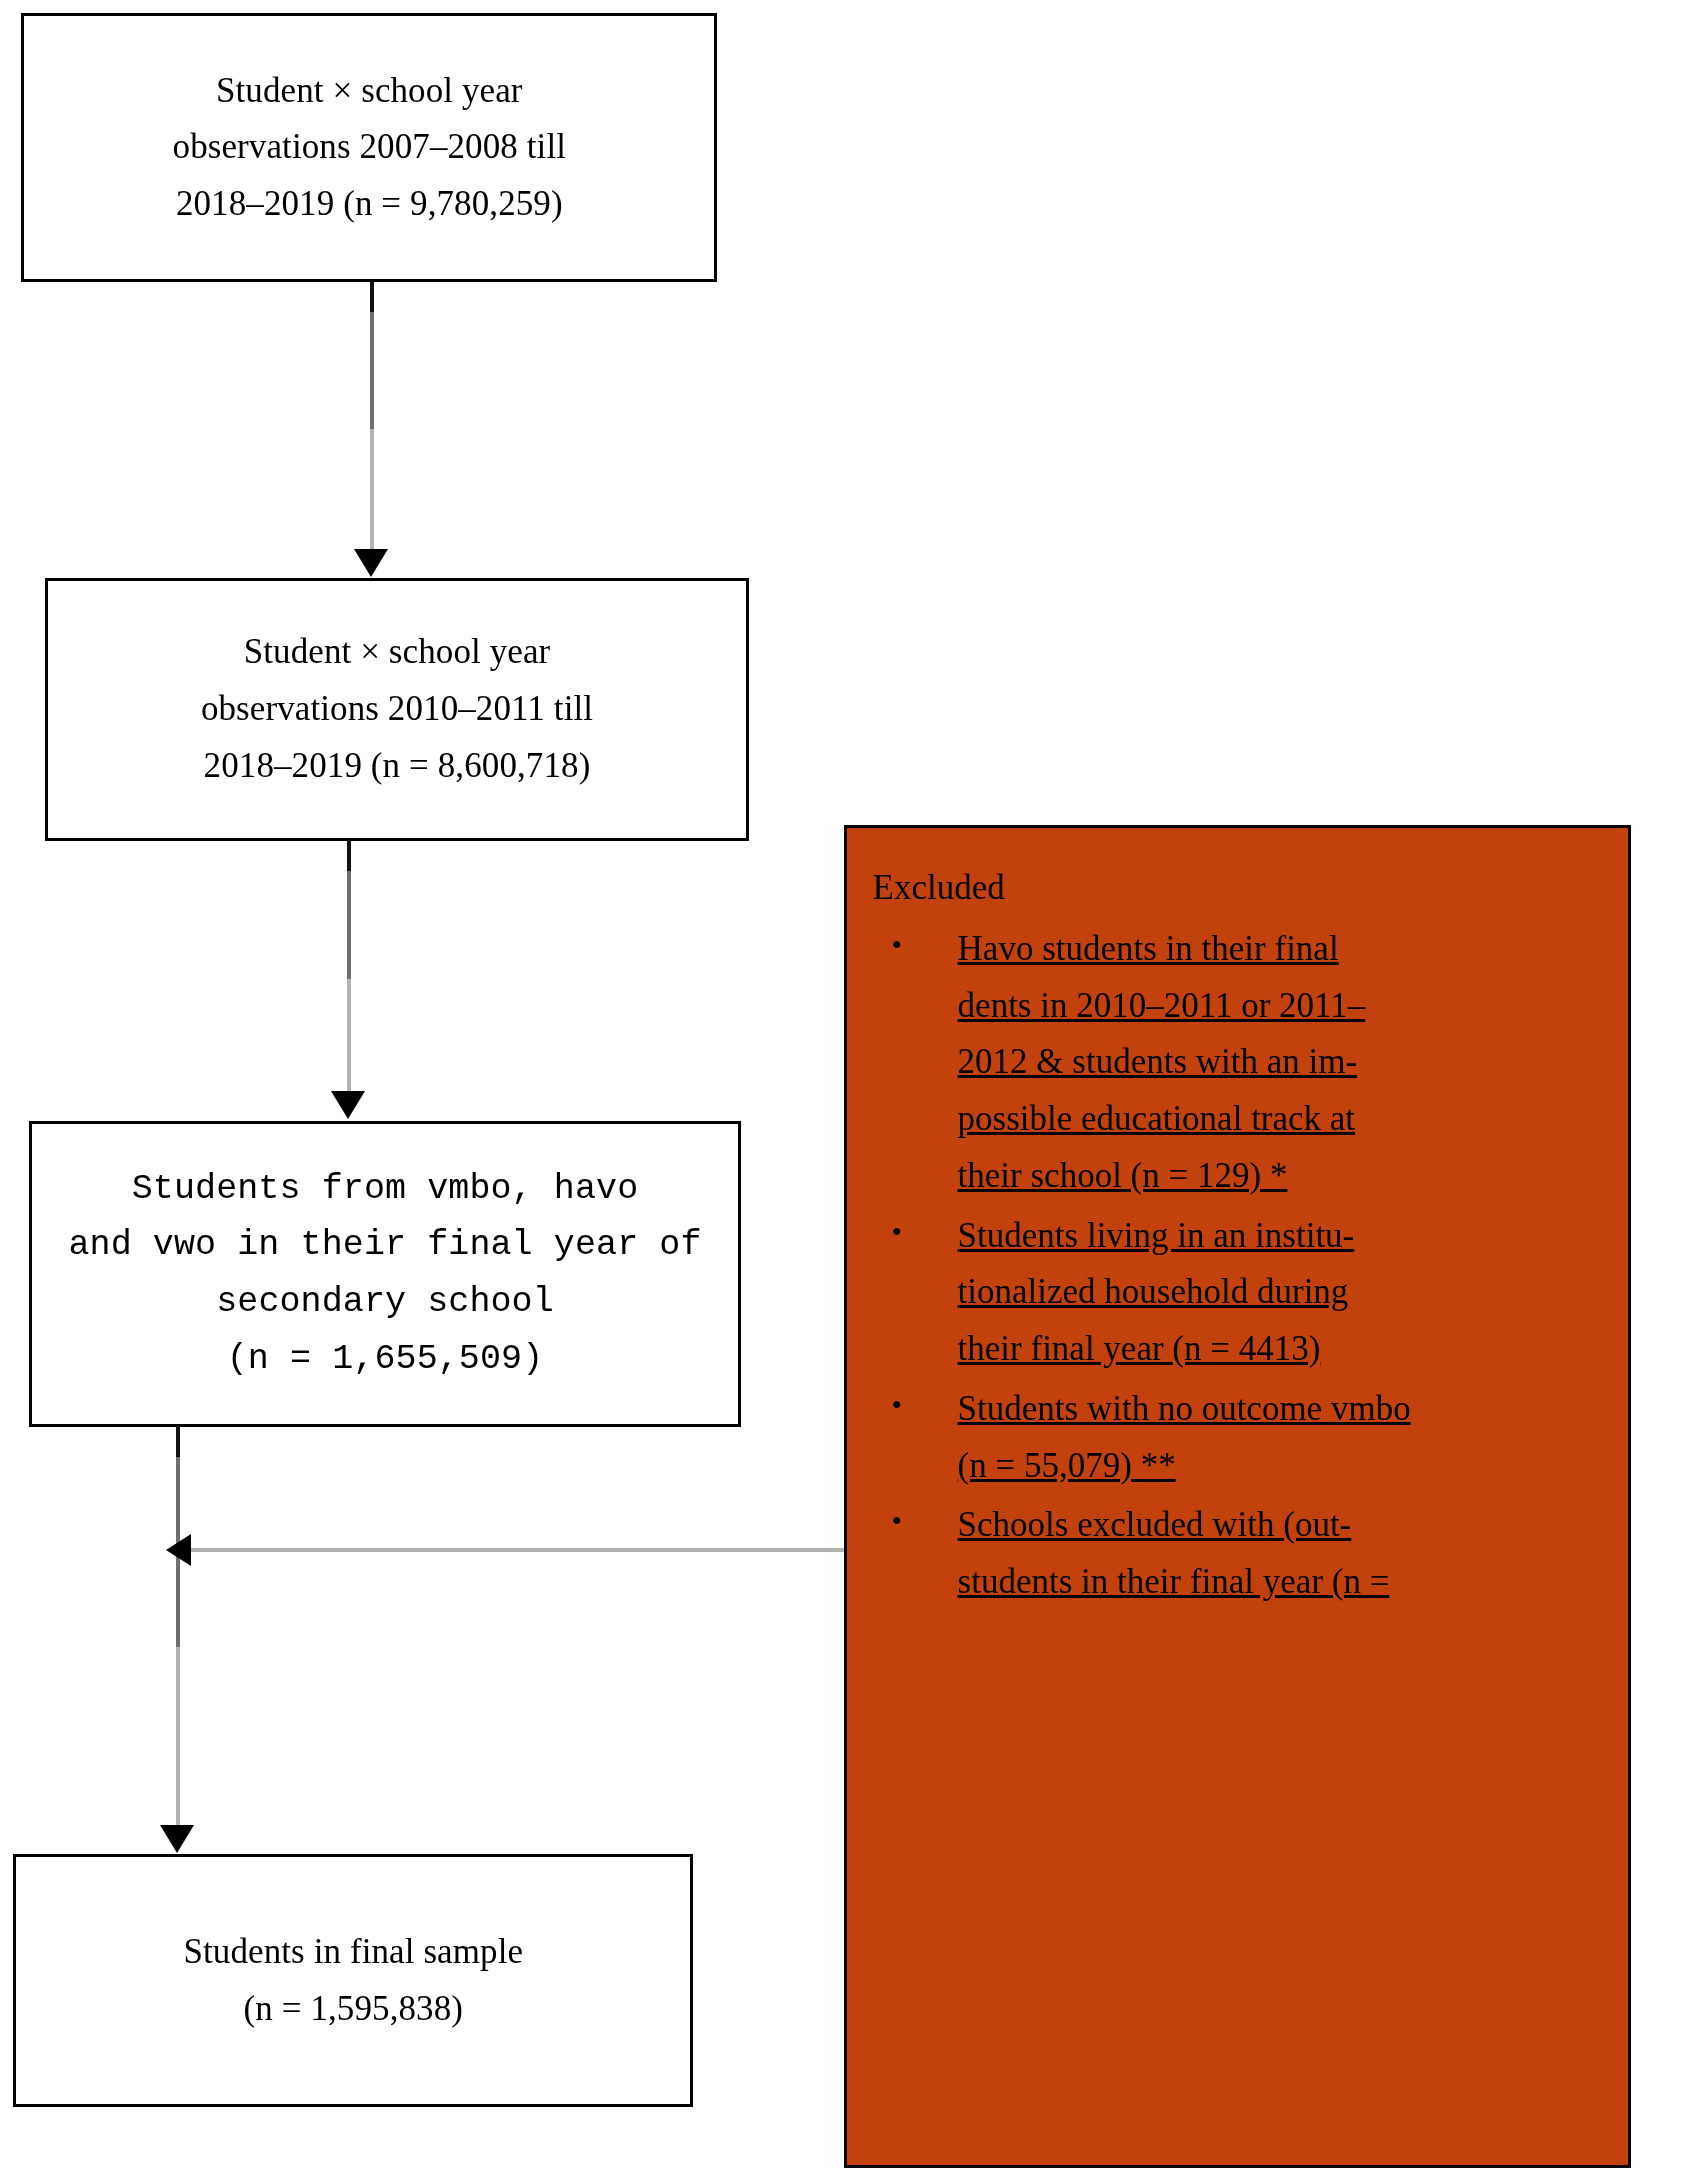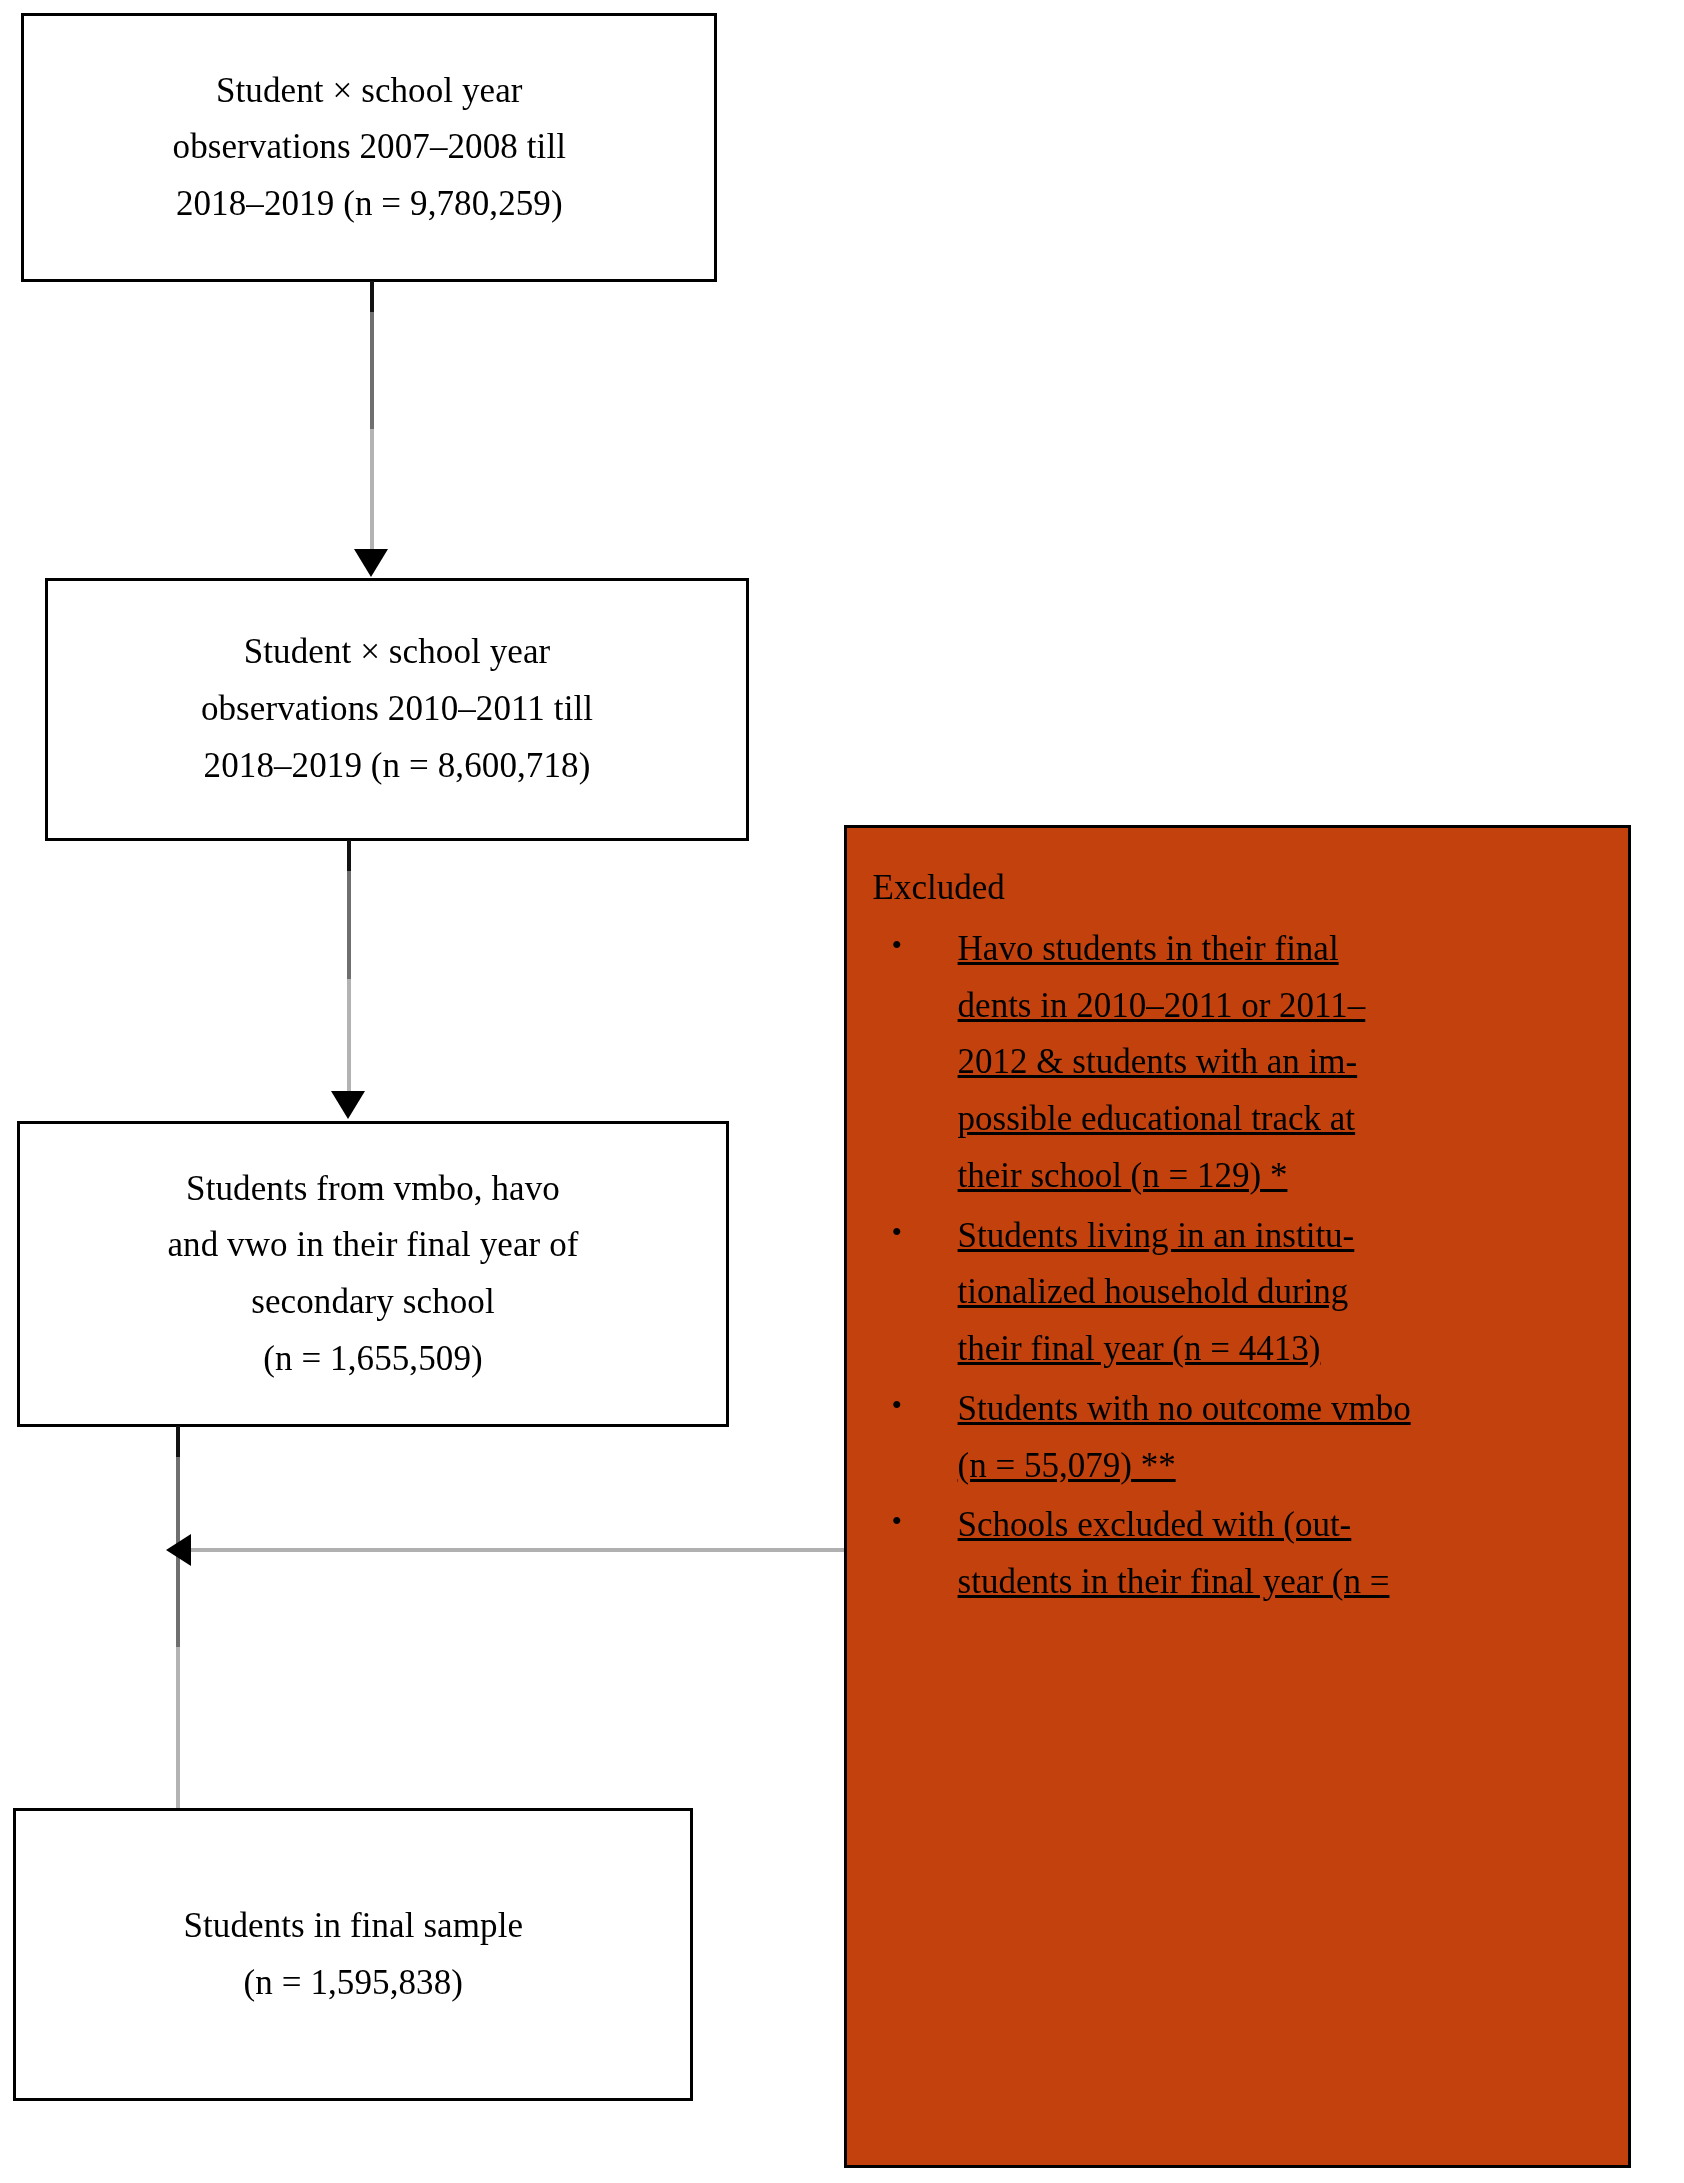--- a/index.html
+++ b/index.html
@@ -35,22 +35,22 @@
     display: block;
     width: 100%;
     font-size: 35px;
     line-height: 1.62;
     letter-spacing: 0.1px;
     white-space: nowrap;
   }
 
   #box-observations-all  { left: 21.3px;  top: 13.3px;   width: 696px; height: 269px; }
   #box-observations-sub  { left: 45px;  top: 578px; width: 704px; height: 263px; }
-  #box-final-year        { left: 17px;  top: 1121px; width: 712px; height: 306px; }
-  #box-final-sample      { left: 13.3px;  top: 1808px; width: 680px; height: 293px; }
+  #box-final-year        { left: 29px;  top: 1121px; width: 712px; height: 306px; font-family: Liberation Mono, monospace; }
+  #box-final-sample      { left: 13.3px;  top: 1854px; width: 680px; height: 253px; }
 
   
   #box-excluded {
     position: absolute;
     box-sizing: border-box;
     left: 844px;
     top: 825px;
     width: 787px;
     height: 1343px;
     border: 3.2px solid #000000;

